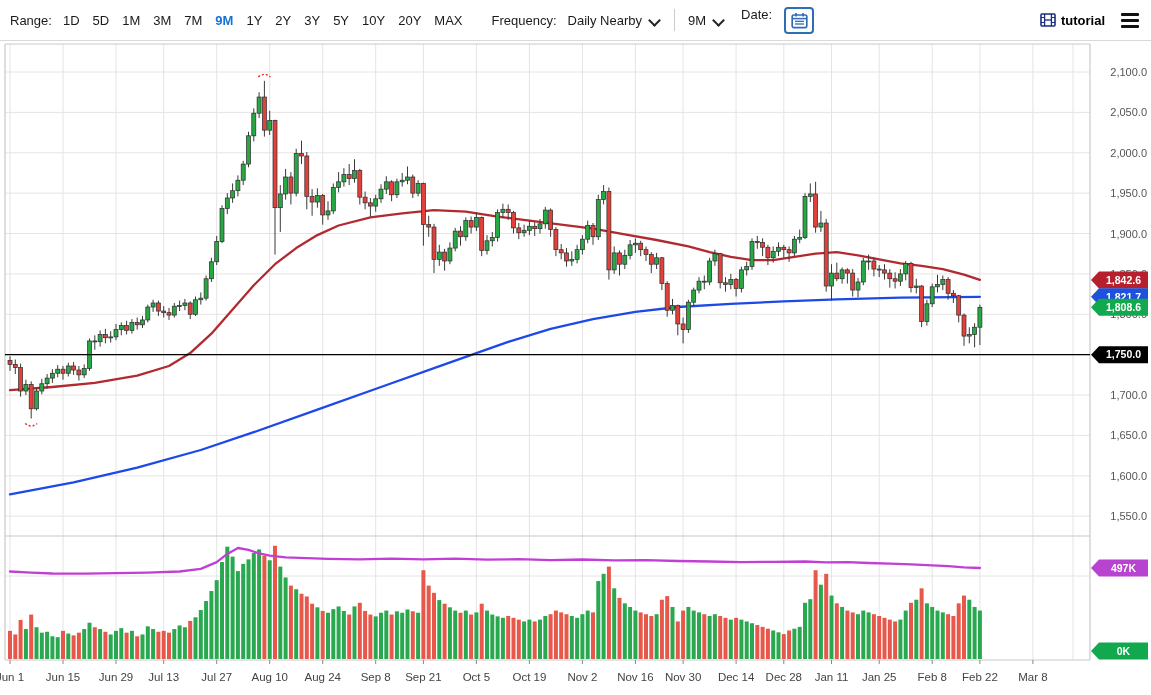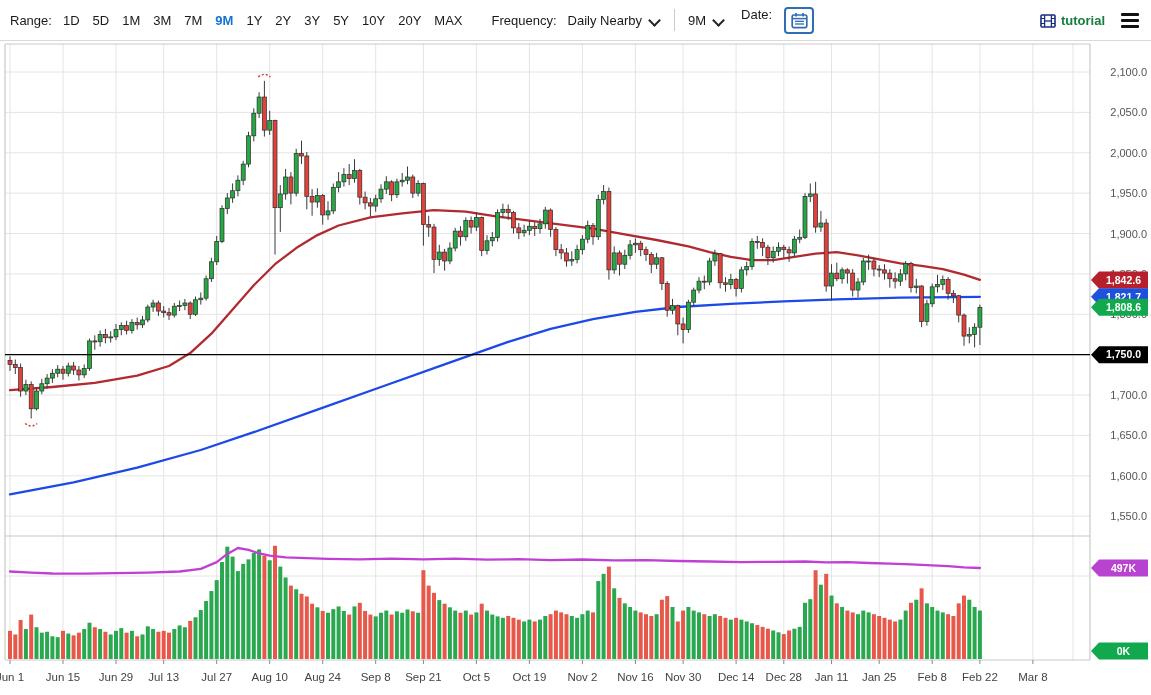--- a/index.html
+++ b/index.html
@@ -11,21 +11,21 @@
   .lbl{font-weight:normal;margin-right:11px;white-space:nowrap}
   .r-item{margin-right:13px;cursor:pointer;white-space:nowrap}
   .r-item.sel{color:#1673d2;font-weight:bold}
   .grp{display:flex;align-items:flex-start;margin-left:16px}
   .chev{display:inline-block;width:7px;height:7px;border-right:2px solid #222;
         border-bottom:2px solid #222;transform:rotate(45deg);margin:-2px 2px 0 8px}
   .vdiv{width:1px;height:22px;background:#ccc;margin:0 13px}
   .cal-btn{width:30px;height:27px;border:2px solid #2f6db5;border-radius:4px;background:#fff;
            display:flex;align-items:center;justify-content:center;margin-left:4px;cursor:pointer;padding:0}
   .spacer{flex:1}
-  .tut{color:#15803d;font-weight:bold;display:flex;align-items:flex-end;gap:5px;cursor:pointer}
+  .tut{color:#000000;font-weight:bold;display:flex;align-items:flex-start;gap:5px;cursor:pointer}
   .burger{margin-left:16px;margin-right:2px;cursor:pointer;display:flex;flex-direction:column;gap:3px}
   .burger span{width:18px;height:3px;background:#111;border-radius:1px;display:block}
   svg text{font-family:"Liberation Sans",sans-serif}
 </style>
 </head>
 <body>
 
 <div class="toolbar">
   <span class="lbl">Range:</span>
   <span id="range-list" style="display:flex;">

